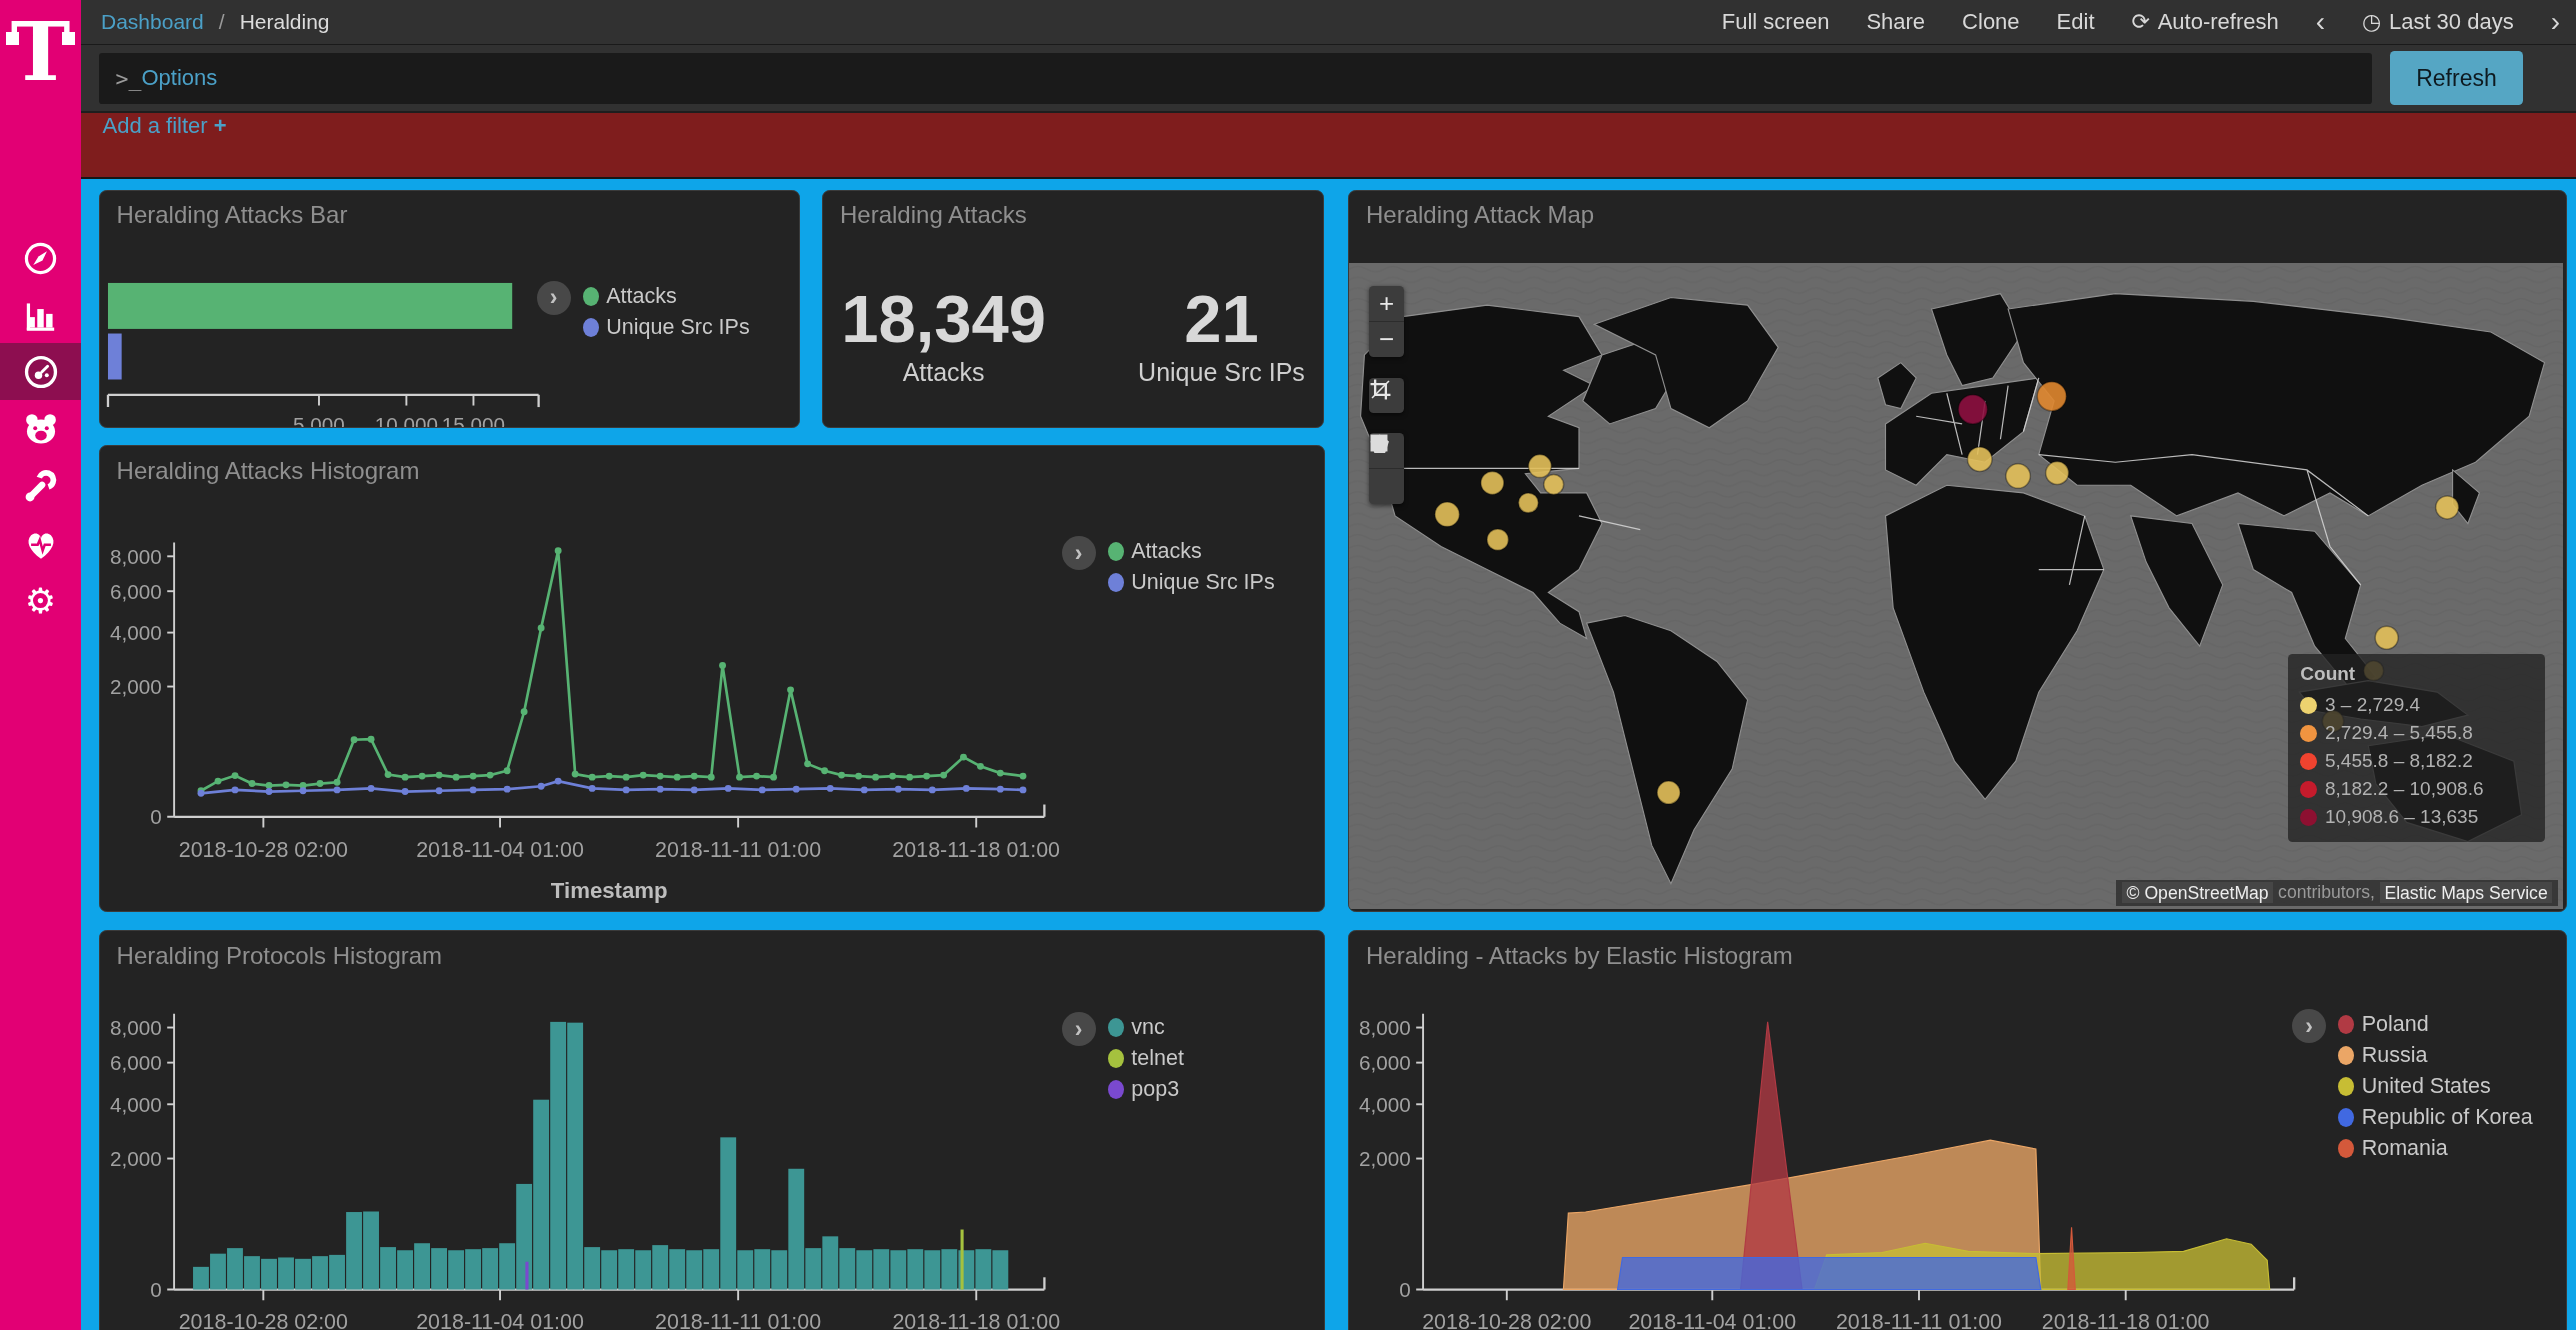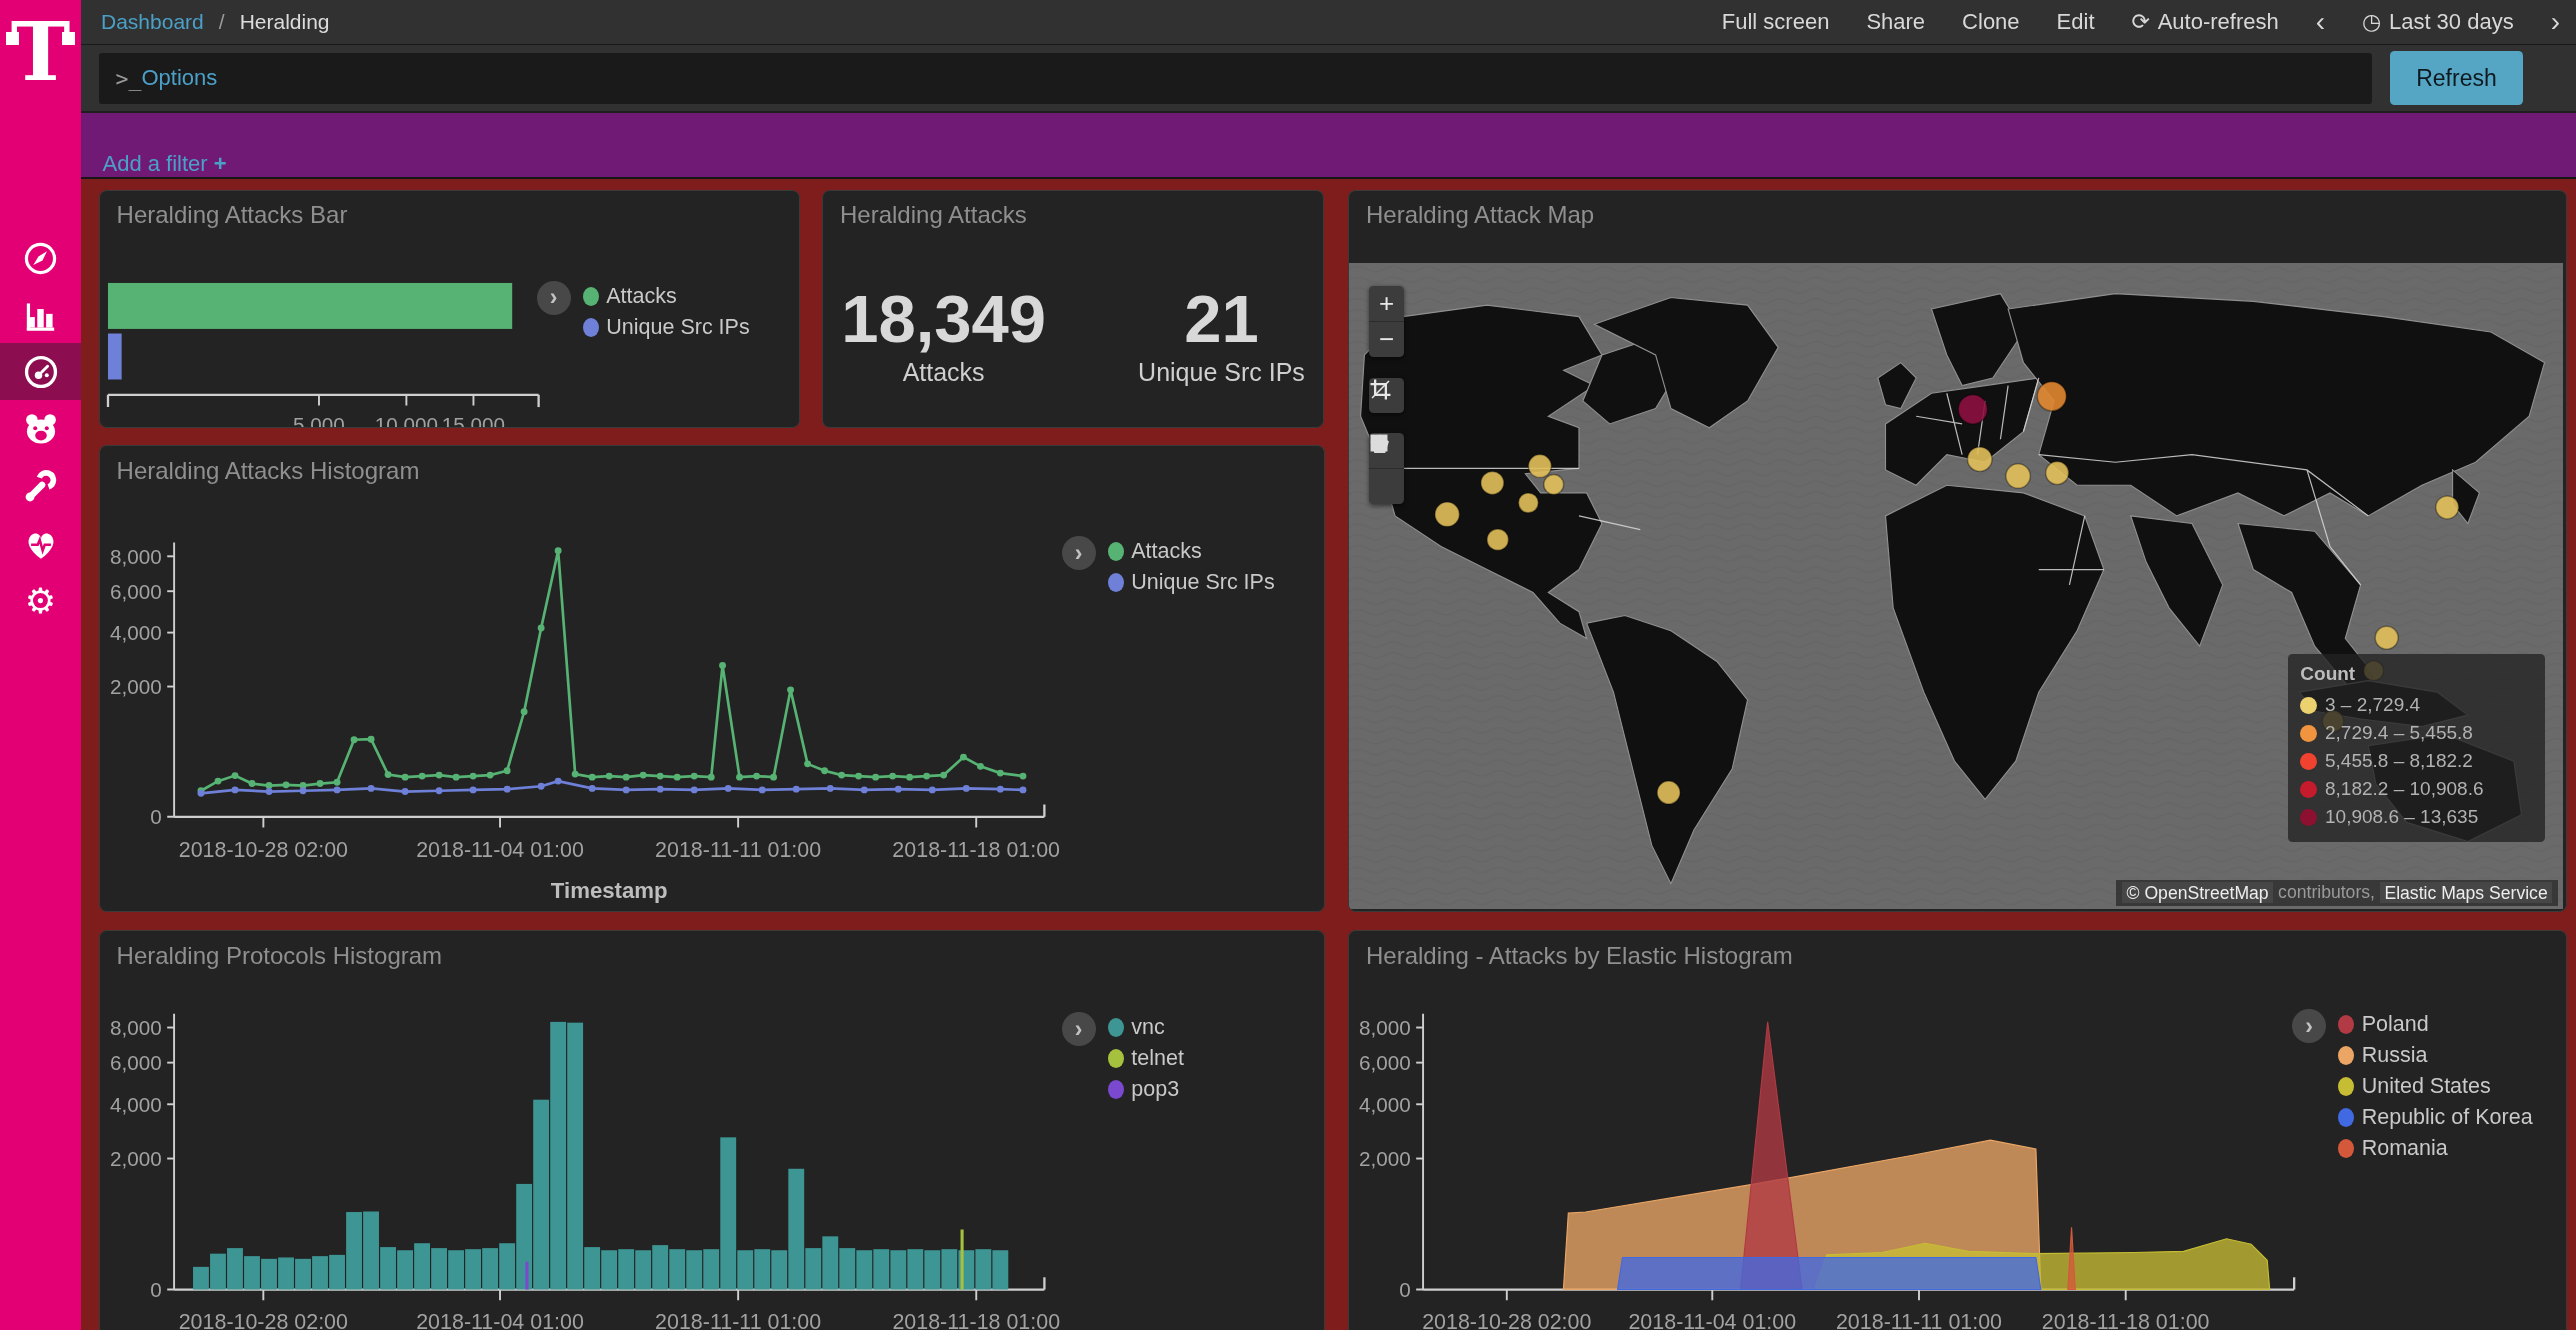--- a/index.html
+++ b/index.html
@@ -26,26 +26,26 @@
   .ico-inline{display:inline-block;margin-right:7.7px;}
   #queryrow{position:absolute;left:81px;top:45px;width:2496px;height:66px;background:#313131;display:flex;align-items:center;}
   #searchbox{margin-left:17.6px;width:2273px;height:51px;background:#1a1a1a;border-radius:3.1px;display:flex;align-items:center;}
   #search-prompt{margin-left:17px;font-family:"DejaVu Sans Mono","Liberation Mono",monospace;font-size:21.5px;color:#9b9b9b;}
   #search-input{flex:1;margin-left:17px;background:transparent;border:none;outline:none;font-size:22px;color:#d4d4d4;
     font-family:"Liberation Sans","DejaVu Sans",sans-serif;}
   #search-input::placeholder{color:#8a8a8a;}
   #options-link{margin-right:21.5px;color:#4ba0c7;font-size:22px;cursor:pointer;}
   #refresh-btn{margin-left:18.4px;width:133px;height:54px;background:#55a6c4;border:none;border-radius:4.6px;
     font-size:23px;color:#0e1a20;cursor:pointer;font-family:inherit;}
-  #filterrow{position:absolute;left:81px;top:113px;width:2496px;height:64px;background:#701a75;border-bottom:2.3px solid #161616;
-    display:flex;align-items:flex-end;}
+  #filterrow{position:absolute;left:81px;top:113px;width:2496px;height:64px;background:#7f1d1d;border-bottom:2.3px solid #161616;
+    display:flex;align-items:flex-start;}
   #addfilter{margin-left:21.5px;color:#4ba0c7;font-size:22px;cursor:pointer;}
   #addfilter b{font-weight:bold;margin-left:6.1px;}
   
-  #content{position:absolute;left:81px;top:179px;width:2496px;height:1152px;background:#7f1d1d;}
+  #content{position:absolute;left:81px;top:179px;width:2496px;height:1152px;background:#0ea5e9;}
   .panel{position:absolute;background:#232323;border:1.5px solid #3a3a3a;border-radius:7.7px;overflow:hidden;}
   .ptitle{position:absolute;left:17px;top:10.7px;font-size:24px;color:#8f8f8f;z-index:5;}
   .panel svg{position:absolute;left:0;top:0;}
   
   .legend{position:absolute;z-index:6;}
   .lgrow{display:flex;align-items:center;height:31px;cursor:pointer;}
   .lgdot{width:16px;height:19px;border-radius:50%;margin-right:7.7px;flex:0 0 auto;}
   .lglab{font-size:21.5px;color:#c9c9c9;white-space:nowrap;}
   .lgchev{position:absolute;width:34px;height:34px;border-radius:50%;background:#484848;color:#c2c2c2;
     display:flex;align-items:center;justify-content:center;font-size:23px;font-weight:bold;cursor:pointer;z-index:6;}

